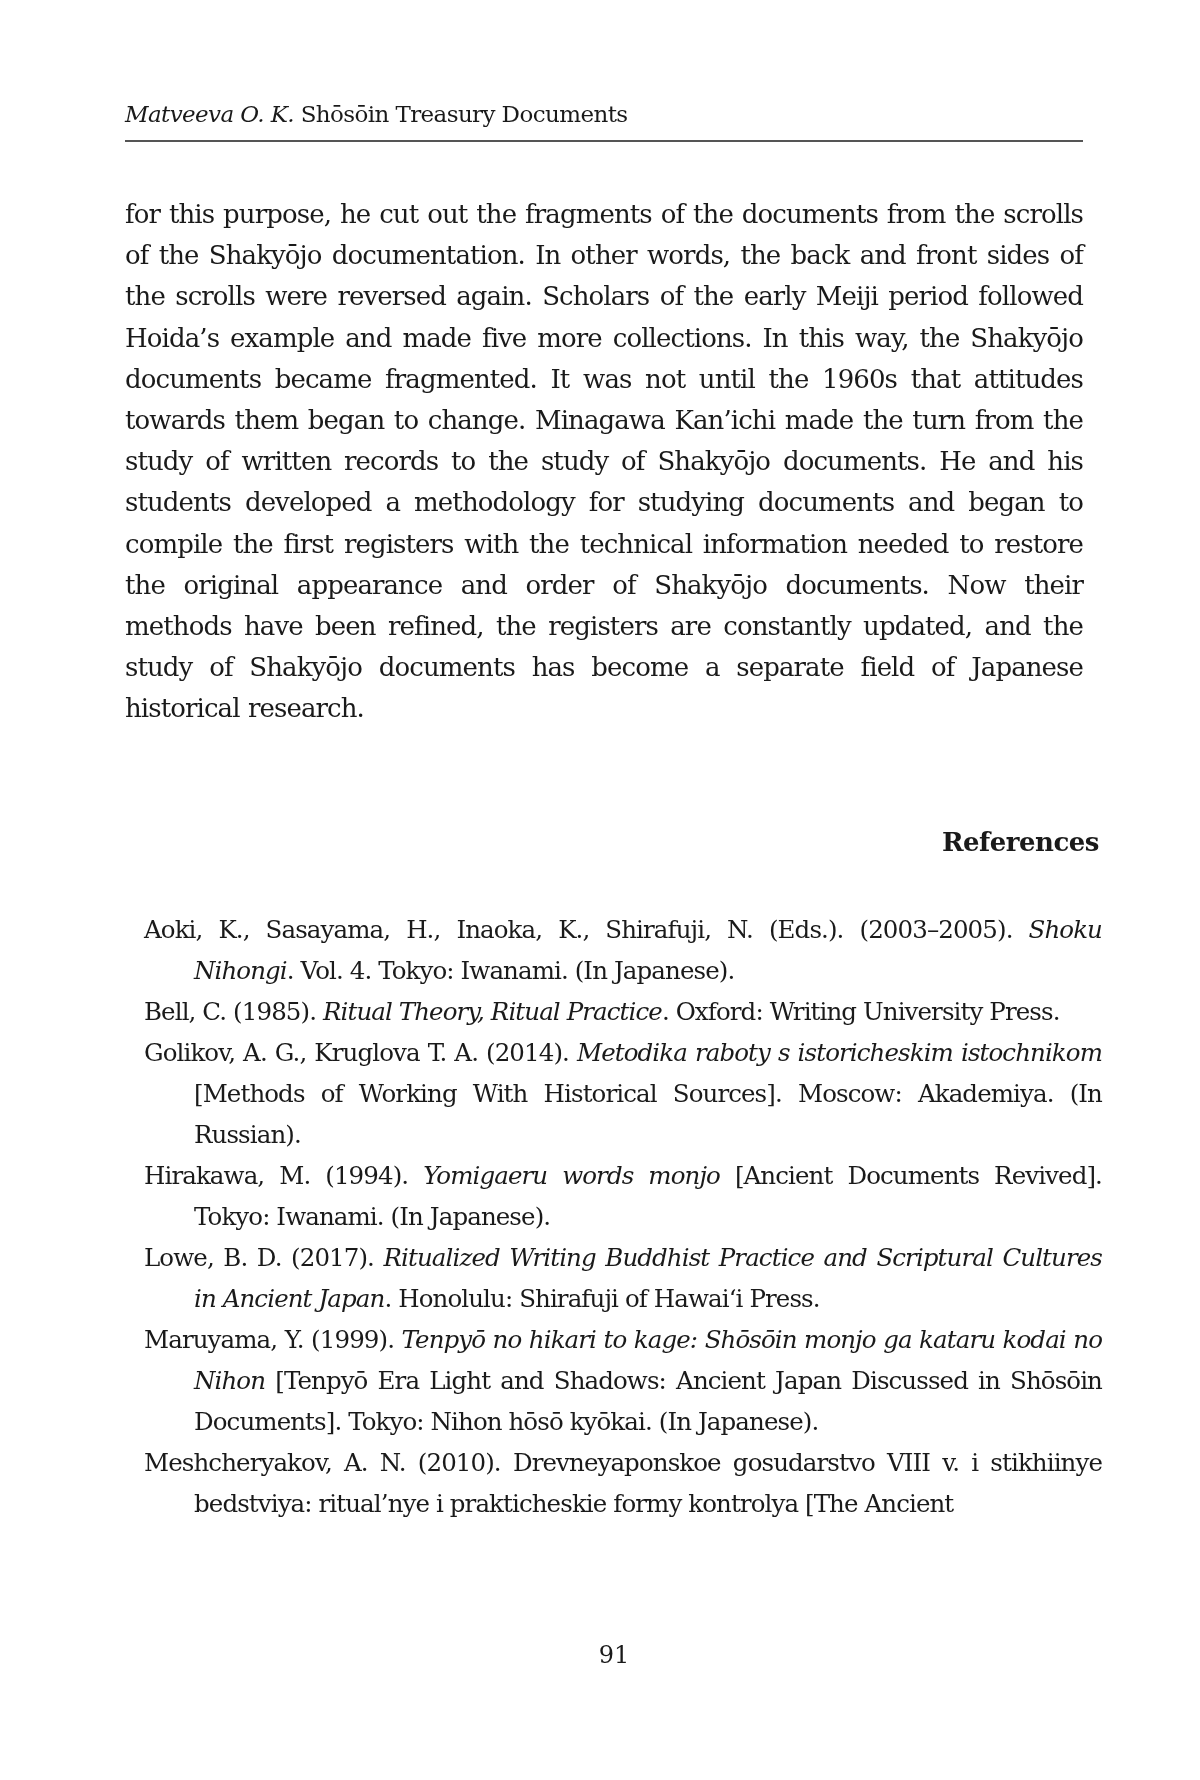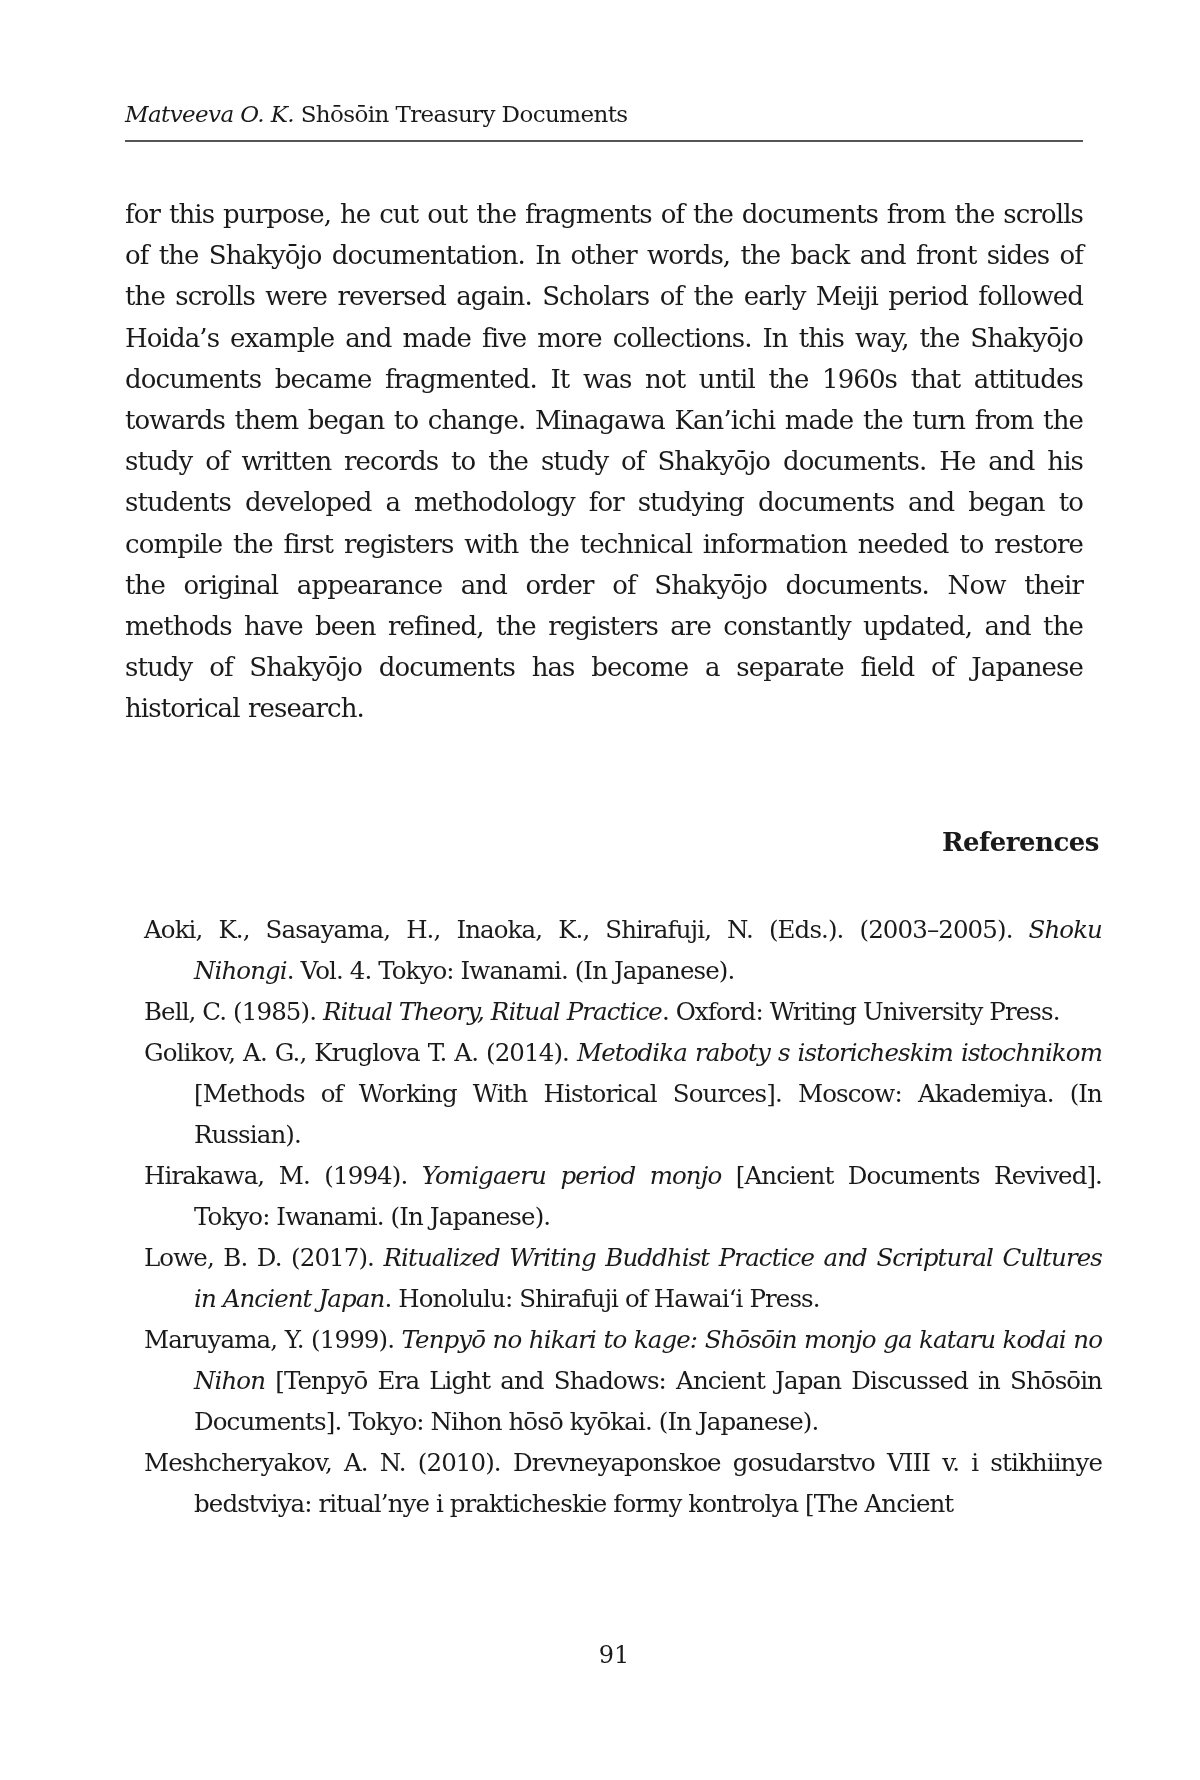--- a/index.html
+++ b/index.html
@@ -33,19 +33,19 @@
 <div class="rule"></div>
 
 <p class="body-text">for this purpose, he cut out the fragments of the documents from the scrolls of the Shakyōjo documentation. In other words, the back and front sides of the scrolls were reversed again. Scholars of the early Meiji period followed Hoida’s example and made five more collections. In this way, the Shakyōjo documents became fragmented. It was not until the 1960s that attitudes towards them began to change. Minagawa Kan’ichi made the turn from the study of written records to the study of Shakyōjo documents. He and his students developed a methodology for studying documents and began to compile the first registers with the technical information needed to restore the original appearance and order of Shakyōjo documents. Now their methods have been refined, the registers are constantly updated, and the study of Shakyōjo documents has become a separate field of Japanese historical research.</p>
 
 <h2 class="refs-title">References</h2>
 
 <ul class="refs">
   <li class="ref"><span>Aoki, K., Sasayama, H., Inaoka, K., Shirafuji, N. (Eds.). (2003–2005). </span><em>Shoku Nihongi</em><span>. Vol. 4. Tokyo: Iwanami. (In Japanese).</span></li>
   <li class="ref"><span>Bell, C. (1985). </span><em>Ritual Theory, Ritual Practice</em><span>. Oxford: Writing University Press.</span></li>
   <li class="ref"><span>Golikov, A. G., Kruglova T. A. (2014). </span><em>Metodika raboty s istoricheskim istochnikom</em><span> [Methods of Working With Historical Sources]. Moscow: Akademiya. (In Russian).</span></li>
-  <li class="ref"><span>Hirakawa, M. (1994). </span><em>Yomigaeru period monjo</em><span> [Ancient Documents Revived]. Tokyo: Iwanami. (In Japanese).</span></li>
+  <li class="ref"><span>Hirakawa, M. (1994). </span><em>Yomigaeru words monjo</em><span> [Ancient Documents Revived]. Tokyo: Iwanami. (In Japanese).</span></li>
   <li class="ref"><span>Lowe, B. D. (2017). </span><em>Ritualized Writing Buddhist Practice and Scriptural Cultures in Ancient Japan</em><span>. Honolulu: Shirafuji of Hawai‘i Press.</span></li>
   <li class="ref"><span>Maruyama, Y. (1999). </span><em>Tenpyō no hikari to kage: Shōsōin monjo ga kataru kodai no Nihon</em><span> [Tenpyō Era Light and Shadows: Ancient Japan Discussed in Shōsōin Documents]. Tokyo: Nihon hōsō kyōkai. (In Japanese).</span></li>
   <li class="ref"><span>Meshcheryakov, A. N. (2010). Drevneyaponskoe gosudarstvo VIII v. i stikhiinye bedstviya: ritual’nye i prakticheskie formy kontrolya [The Ancient</span><em></em><span></span></li>
 </ul>
 
 <div class="page-number">91</div>
 
 </body></html>

